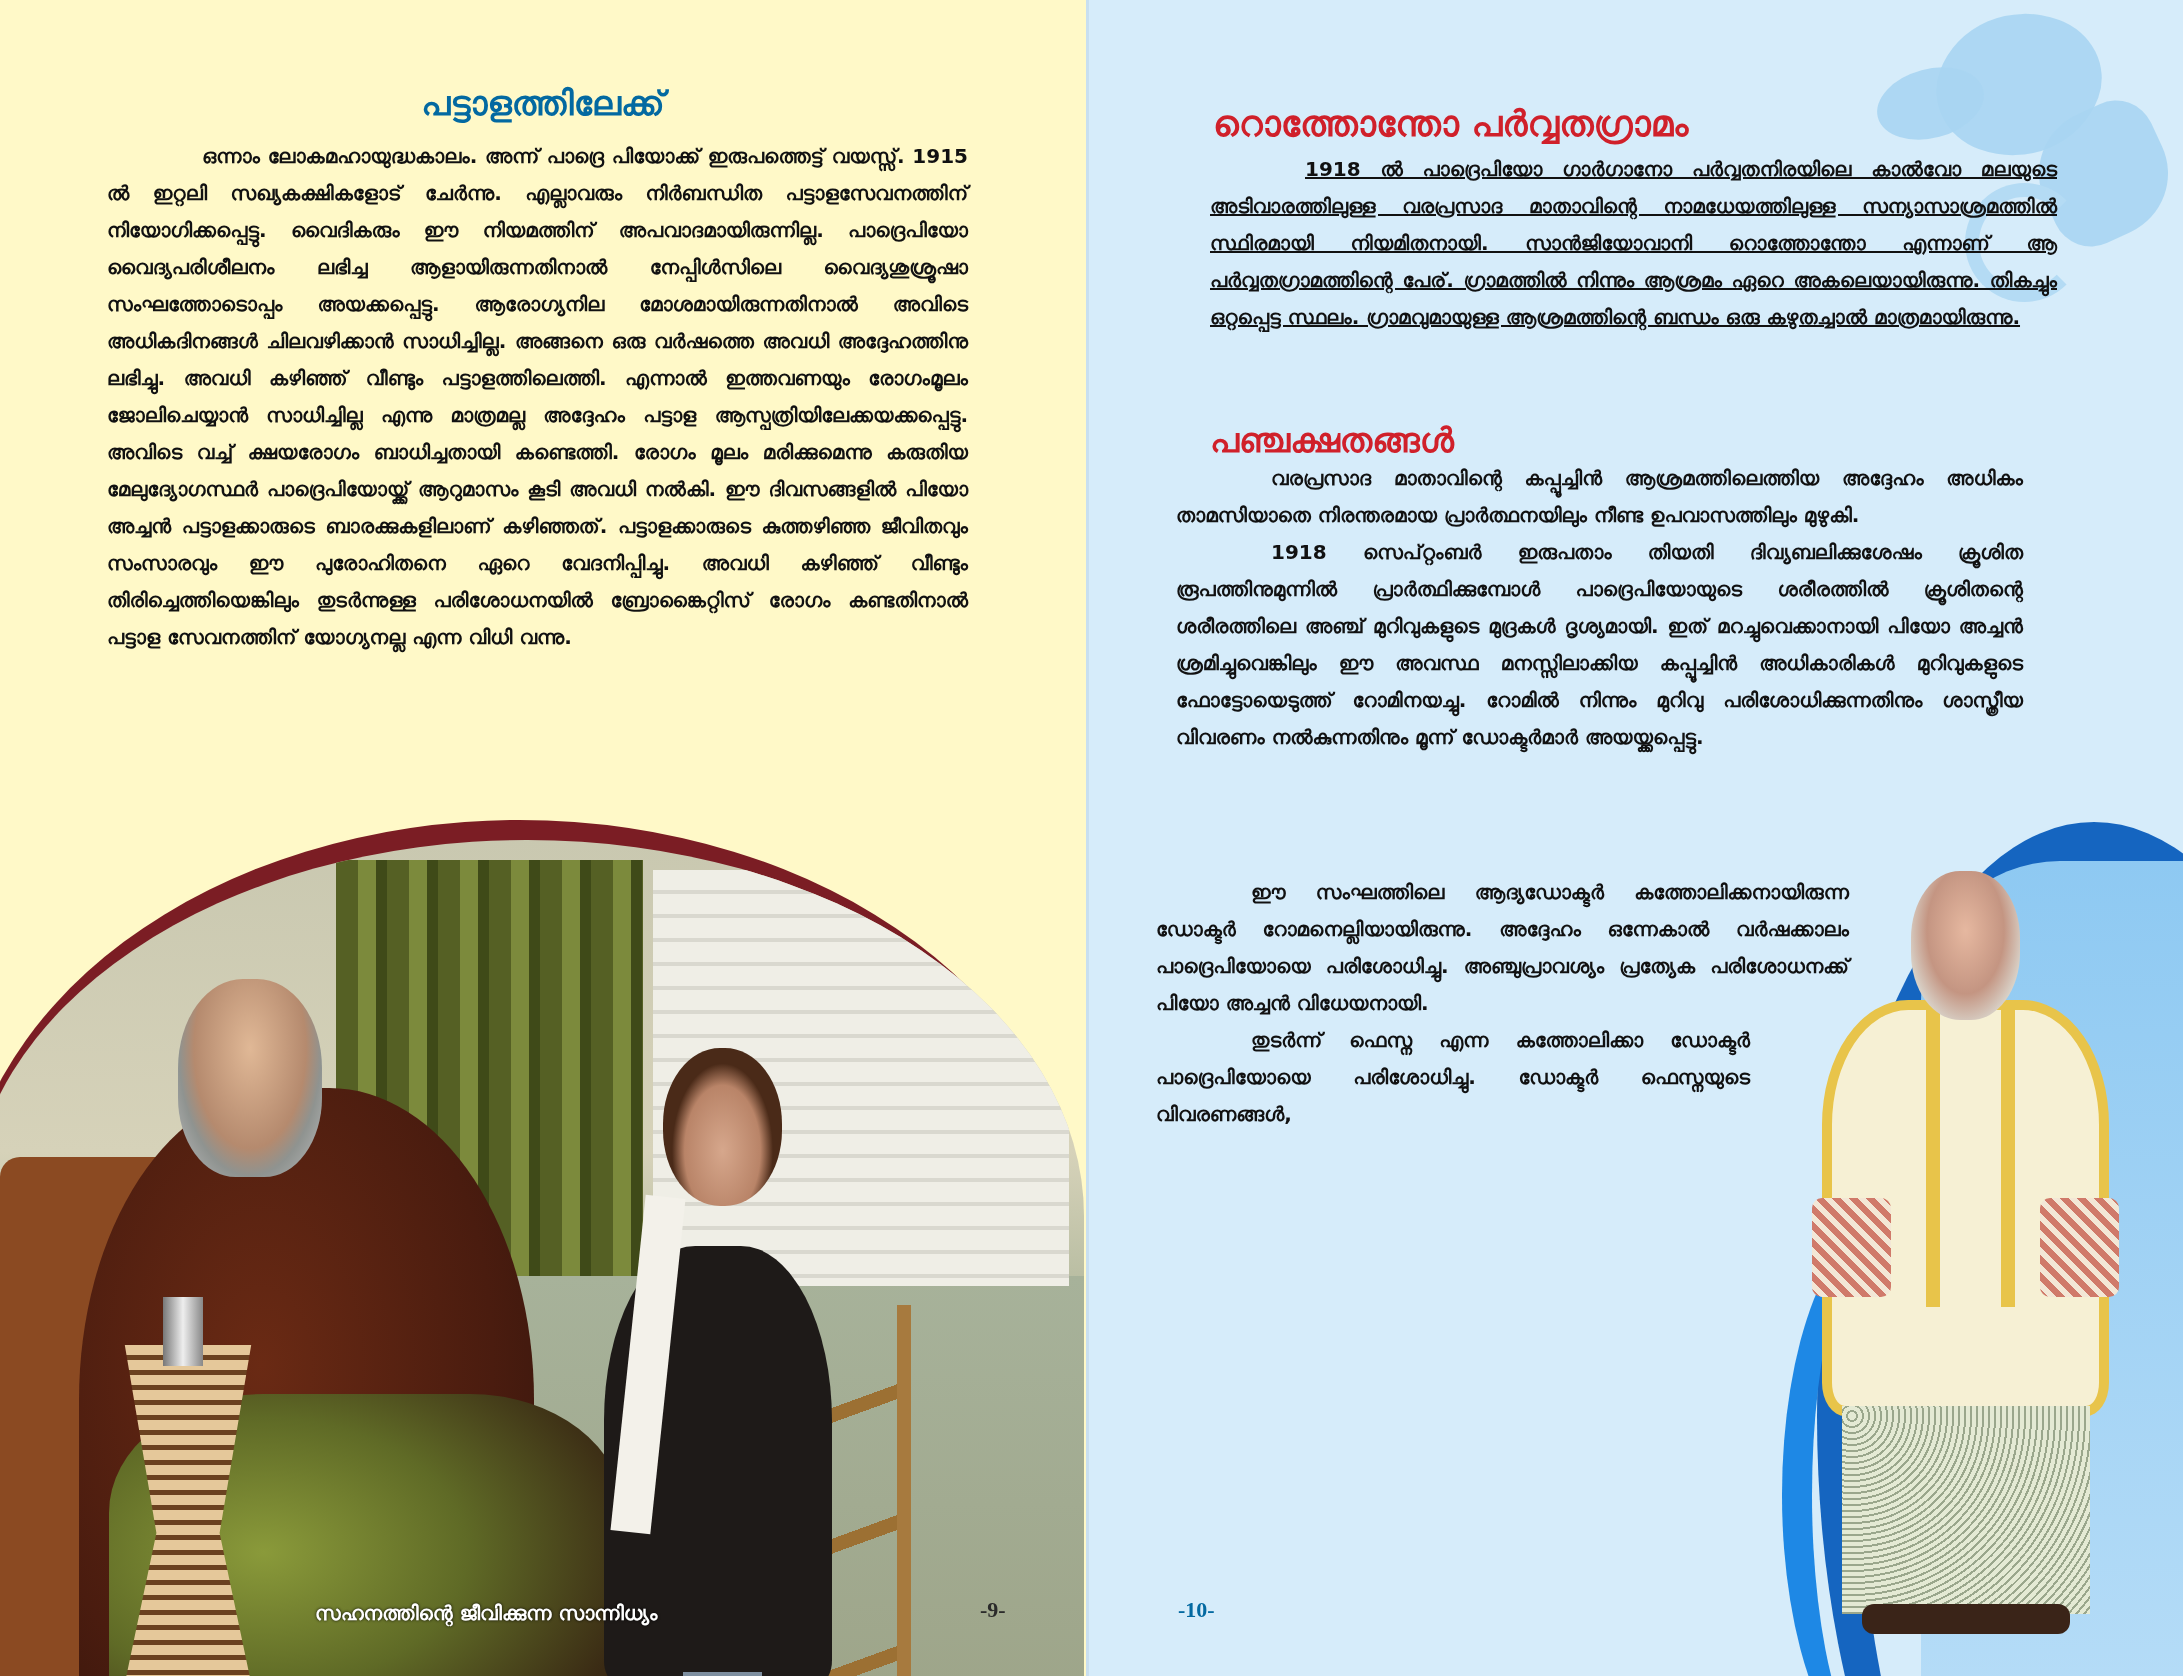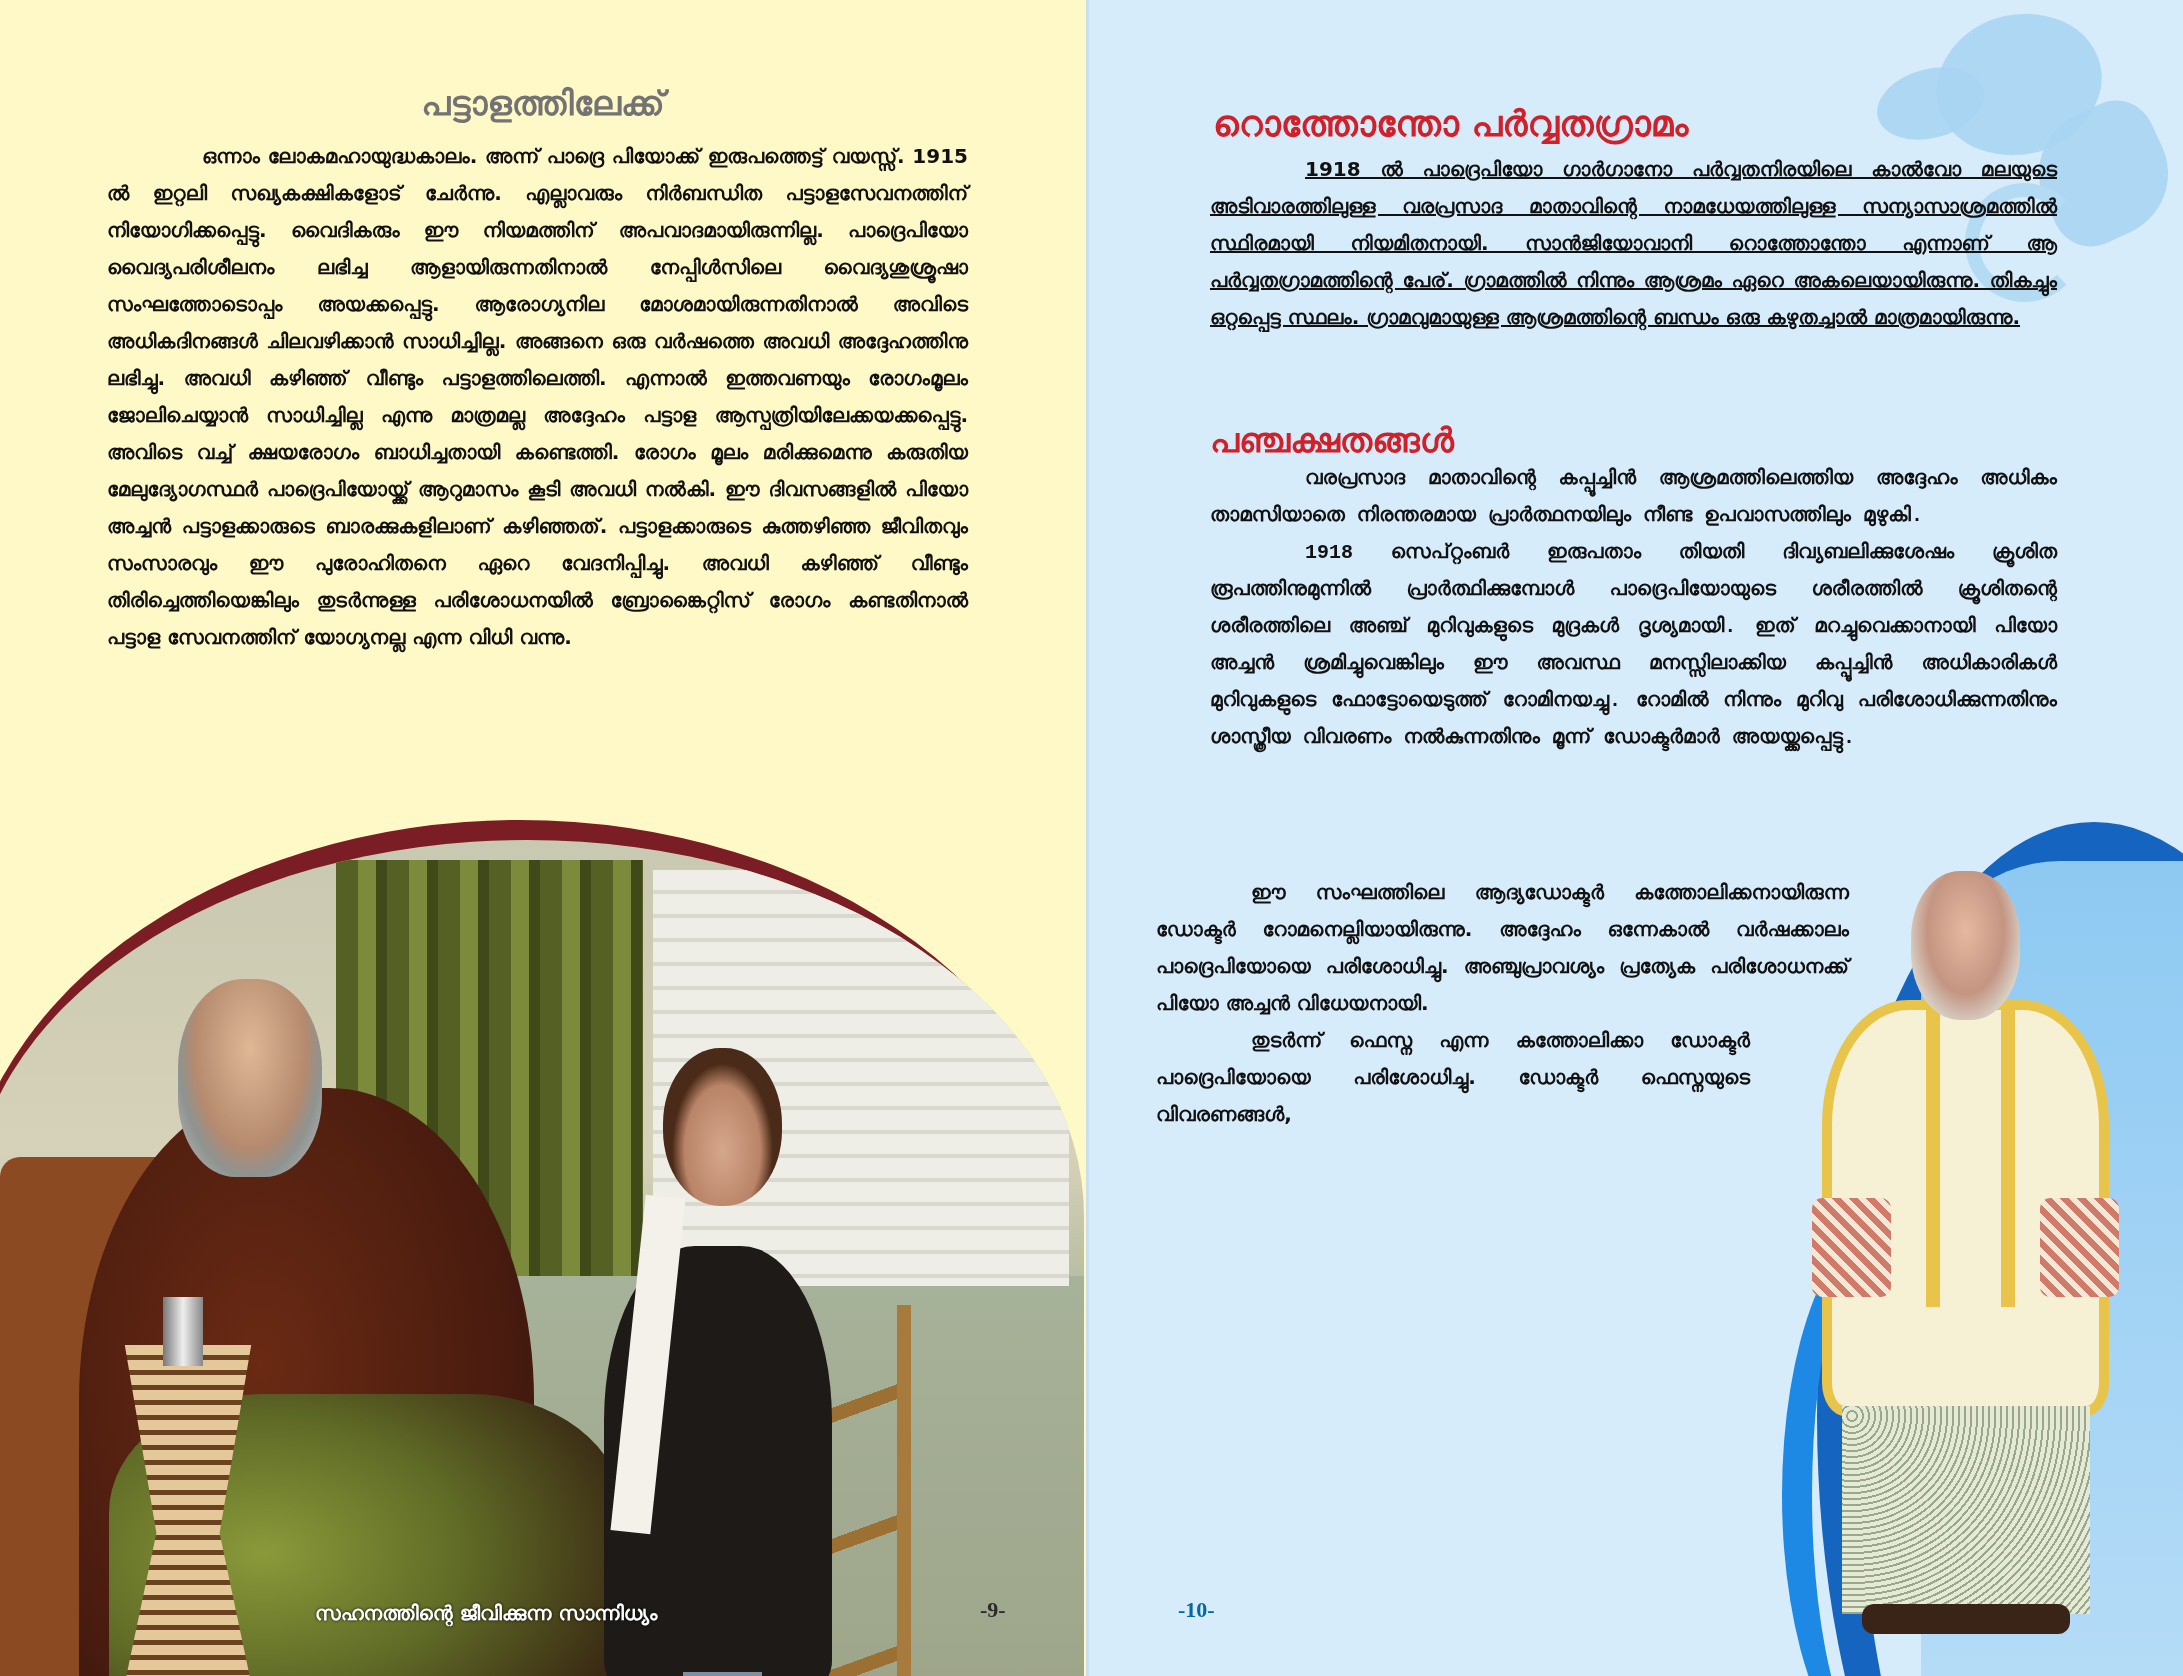--- a/index.html
+++ b/index.html
@@ -4,21 +4,21 @@
 <style>
   * { box-sizing: border-box; margin: 0; padding: 0; }
   html, body { width: 2183px; height: 1676px; overflow: hidden; }
   body { position: relative; font-family: "DejaVu Sans", sans-serif; color: #111; background: #fff; }
 
   .page { position: absolute; top: 0; height: 1676px; overflow: hidden; }
   .page-left { left: 0; width: 1086px; background: #FFF9C8; }
   .page-right { left: 1086px; width: 1097px; background: #D6ECFA; border-left: 3px solid #c8dff0; }
 
   .heading { position: absolute; font-weight: bold; color: #D0202A; white-space: nowrap; }
-  .heading-left { left: 0; width: 1086px; top: 83px; text-align: center; font-size: 34px; color: #737373; }
+  .heading-left { left: 0; width: 1086px; top: 83px; text-align: center; font-size: 34px; color: #0369a1; }
 
   .body-text { position: absolute; font-weight: bold; font-size: 20px; line-height: 37px; text-align: justify; }
   .body-text p { text-indent: 95px; }
   .left-body { left: 107px; top: 138px; width: 861px; }
 
   
   .photo-left { position: absolute; left: 0; top: 820px; width: 1086px; height: 856px; overflow: hidden; }
   .photo-arc { position: absolute; left: -40px; top: 0; width: 1119px; height: 416px; border-radius: 50% 50% 0 0 / 100% 100% 0 0; background: #7B1D24; }
   .photo-fill { position: absolute; left: -30px; top: 20px; width: 1114px; height: 891px; border-radius: 50% 50% 0 0 / 376px 376px 0 0; overflow: hidden;
     background: linear-gradient(180deg, #c9c8b0 0%, #d6d2b9 35%, #aeb69a 55%, #8a8c69 75%, #6d6b4e 100%); }
@@ -43,21 +43,21 @@
 
   .footer-title { position: absolute; left: 315px; top: 1601px; color: #fff; font-weight: bold; font-size: 20px; text-shadow: 0 0 3px #000; white-space: nowrap; }
   .page-num { position: absolute; top: 1597px; font-weight: bold; font-size: 22px; font-family: "Liberation Serif", serif; }
   .page-num-left { left: 980px; color: #2a2a2a; }
   .page-num-right { left: 1178px; color: #0369a1; }
 
   
   .heading-right1 { left: 1213px; top: 79px; font-size: 36px; margin-top: 24px; }
   .heading-right2 { left: 1210px; top: 420px; font-size: 34px; }
   .right-body1 { left: 1210px; top: 151px; width: 847px; text-decoration: underline; }
-  .right-body2 { left: 1210px; top: 460px; width: 847px; font-family: Liberation Mono, monospace; }
+  .right-body2 { left: 1176px; top: 460px; width: 847px; }
   .right-body3 { left: 1156px; top: 874px; width: 693px; }
   .right-body3 .narrow { width: 594px; }
 
   .flower { position: absolute; background: #a8d5f2; opacity: 0.9; }
   .flower-1 { left: 1940px; top: 10px; width: 158px; height: 149px; border-radius: 60% 40% 60% 40%; transform: rotate(20deg); }
   .flower-2 { left: 2039px; top: 109px; width: 129px; height: 129px; border-radius: 50% 30% 50% 30%; transform: rotate(-25deg); }
   .flower-3 { left: 1876px; top: 69px; width: 109px; height: 69px; border-radius: 60%; transform: rotate(-15deg); }
   .swirl { position: absolute; left: 1965px; top: 183px; width: 119px; height: 119px; border: 14px solid #b4dbf4; border-radius: 50%; border-right-color: transparent; }
 
   .blue-arc-outer { position: absolute; left: 1817px; top: 822px; width: 554px; height: 1188px; border-radius: 50%; border-left: 40px solid #1565C0; border-top: 40px solid #1565C0; }

